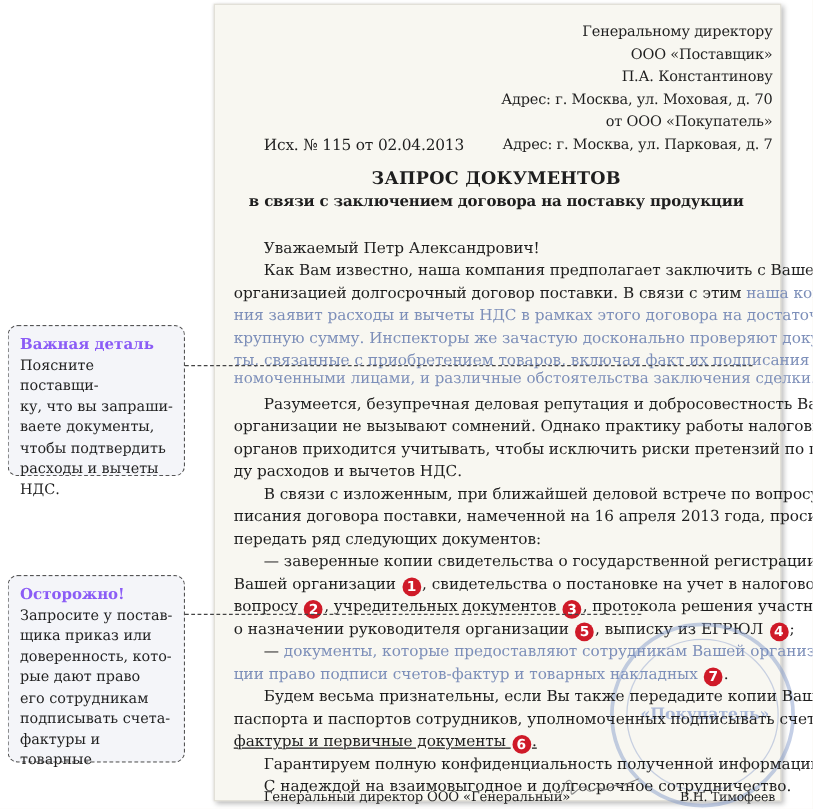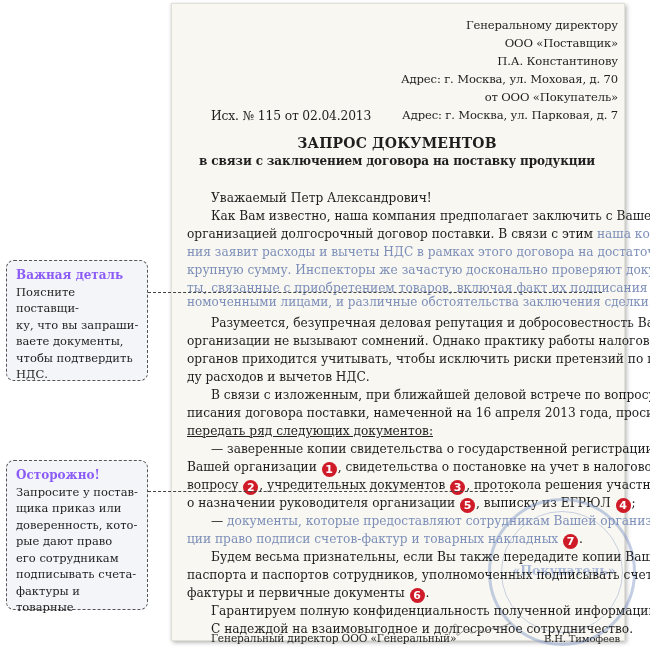--- a/index.html
+++ b/index.html
@@ -88,21 +88,21 @@
 <div>
   <div class="body-line just" style="left:211px; width:415px; top:315px;">Разумеется, безупречная деловая репутация и добросовестность Вашей</div>
   <div class="body-line just" style="left:187px; width:439px; top:333px;">организации не вызывают сомнений. Однако практику работы налоговых</div>
   <div class="body-line just" style="left:187px; width:439px; top:351px;">органов приходится учитывать, чтобы исключить риски претензий по пово-</div>
   <div class="body-line" style="left:187px; width:439px; top:369px;">ду расходов и вычетов НДС.</div>
 </div>
 
 <div>
   <div class="body-line just" style="left:211px; width:415px; top:387px;">В связи с изложенным, при ближайшей деловой встрече по вопросу под-</div>
   <div class="body-line just" style="left:187px; width:439px; top:405px;">писания договора поставки, намеченной на 16 апреля 2013 года, просим</div>
-  <div class="body-line" style="left:187px; width:439px; top:423px;text-decoration:underline;">передать ряд следующих документов:</div>
+  <div class="body-line" style="left:187px; width:439px; top:423px;">передать ряд следующих документов:</div>
 </div>
 
 <div>
   <div class="body-line just" style="left:211px; width:415px; top:441px;">— заверенные копии свидетельства о государственной регистрации</div>
   <div class="body-line" style="left:187px; width:439px; top:459px;"><span>Вашей организации</span> <span class="num">1</span><span>, свидетельства о постановке на учет в налоговом</span></div>
   <div class="body-line" style="left:187px; width:439px; top:477px;"><span>вопросу</span> <span class="num">2</span><span>, учредительных документов</span> <span class="num">3</span><span>, протокола решения участников</span></div>
   <div class="body-line" style="left:187px; width:439px; top:495px;"><span>о назначении руководителя организации</span> <span class="num">5</span><span>, выписку из ЕГРЮЛ</span> <span class="num">4</span><span>;</span></div>
 </div>
 
 <div>
@@ -110,38 +110,39 @@
   <div class="body-line" style="left:187px; width:439px; top:531px;"><span class="blue">ции право подписи счетов-фактур и товарных накладных</span> <span class="num">7</span><span>.</span></div>
 </div>
 
 <div class="stamp">
   <div class="stamp-text">«Покупатель»</div>
 </div>
 
 <div>
   <div class="body-line just" style="left:211px; width:415px; top:549px;">Будем весьма признательны, если Вы также передадите копии Вашего</div>
   <div class="body-line just" style="left:187px; width:439px; top:567px;">паспорта и паспортов сотрудников, уполномоченных подписывать счета-</div>
-  <div class="body-line" style="left:187px; width:439px; top:585px;"><span>фактуры и первичные документы</span> <span class="num">6</span><span>.</span></div>
+  <div class="body-line" style="left:187px; width:439px; top:585px;text-decoration:underline;"><span>фактуры и первичные документы</span> <span class="num">6</span><span>.</span></div>
 </div>
 
 <div class="body-line" style="left:211px; width:415px; top:603px;">Гарантируем полную конфиденциальность полученной информации.</div>
 <div class="body-line" style="left:211px; width:415px; top:621px;">С надеждой на взаимовыгодное и долгосрочное сотрудничество.</div>
 
 <div class="t" style="left:211px; top:630px; font-size:10.6px;">Генеральный директор ООО «Генеральный»</div>
 <svg class="signature" viewBox="0 0 70 30" style="top:615px;">
   <path d="M4 20 C8 6, 14 6, 12 18 C11 26, 20 10, 24 16 C28 22, 32 12, 36 16 C40 20, 46 10, 52 14 L66 8" fill="none" stroke="#8a8a8a" stroke-width="0.9"></path>
 </svg>
 <div class="t" style="right:30px; top:630px; font-size:10px;">В.Н. Тимофеев</div>
 
 <div class="callout" style="top:260px; height:121px;">
   <div class="head">Важная деталь</div>
   <div>Поясните поставщи-</div>
   <div>ку, что вы запраши-</div>
   <div>ваете документы,</div>
   <div>чтобы подтвердить</div>
+  <div>расходы и вычеты</div>
   <div>НДС.</div>
 </div>
 <div class="connector" style="left:148px; top:292px; width:454px;"></div>
 
 <div class="callout" style="top:460px; height:150px;">
   <div class="head">Осторожно!</div>
   <div>Запросите у постав-</div>
   <div>щика приказ или</div>
   <div>доверенность, кото-</div>
   <div>рые дают право</div>

